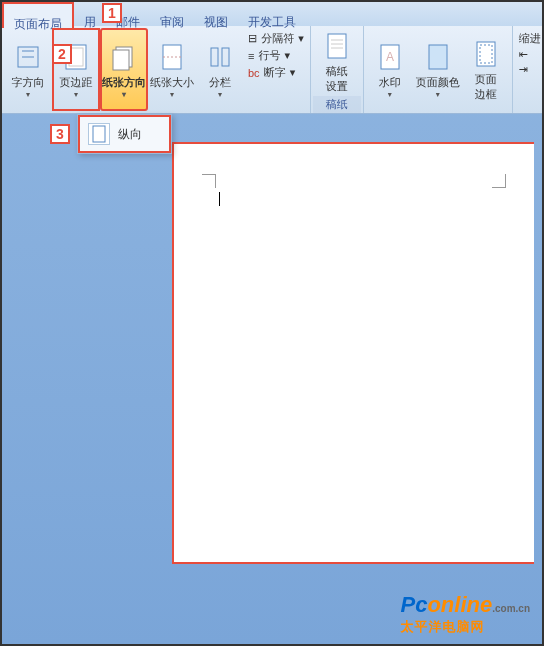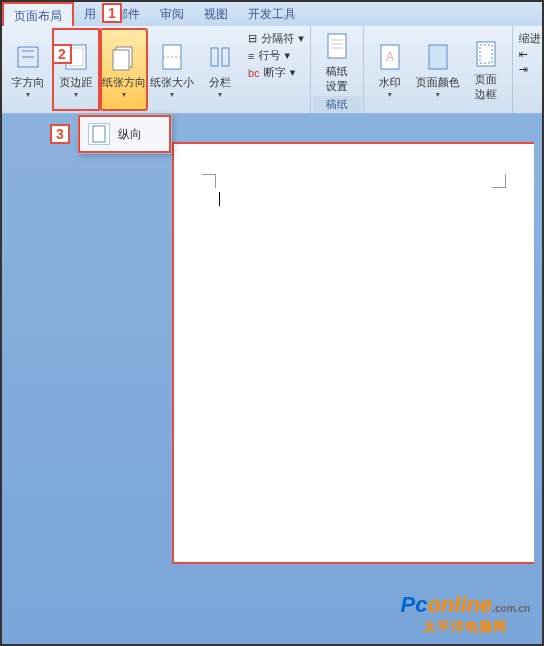--- a/index.html
+++ b/index.html
@@ -1,43 +1,43 @@
 <!DOCTYPE html>
 <html><head>
 <meta charset="utf-8">
 <style>
 * { margin: 0; padding: 0; box-sizing: border-box; font-family: "Microsoft YaHei", SimSun, sans-serif; }
 body { width: 544px; height: 646px; background: linear-gradient(#8fb5e0, #7aa5d8); overflow: hidden; position: relative; border: 2px solid #333; }
 .tabs { display: flex; height: 24px; background: linear-gradient(#d6e5f5, #c3d9f0); font-size: 12px; }
-.tab { padding: 4px 10px; color: #3b5998; cursor: pointer; }
+.tab { padding: 12px 10px; color: #3b5998; cursor: pointer; }
 .tab.active { background: #e8f0fa; border: 2px solid #e74c3c; border-bottom: none; color: #3b5998; }
 .ribbon { display: flex; height: 88px; background: linear-gradient(#e8f0fa, #d0e0f0); border-bottom: 1px solid #9bb8d9; }
 .group { display: flex; flex-direction: column; border-right: 1px solid #b0c8e0; padding: 2px; position: relative; }
 .group-row { display: flex; flex: 1; }
 .group-label { font-size: 11px; text-align: center; color: #3b5998; padding: 1px 0; background: rgba(180,200,225,0.3); }
 .rbtn { display: flex; flex-direction: column; align-items: center; justify-content: center; padding: 2px 4px; font-size: 11px; color: #333; cursor: pointer; min-width: 36px; }
 .rbtn.large { width: 48px; }
 .rbtn .ico { width: 32px; height: 32px; display: flex; align-items: center; justify-content: center; margin-bottom: 2px; }
 .rbtn .lbl { font-size: 11px; white-space: nowrap; }
 .rbtn .dd { font-size: 8px; color: #555; }
-.highlighted { background: linear-gradient(#ffe9a8, #ffc955); border: 1px solid #e39b1f; border-radius: 3px; }
+.highlighted { background: linear-gradient(#ffe9a8, #ffc955); border: 1px solid #e39b1f; border-radius: 3px; font-weight: bold; }
 .redbox { border: 2px solid #e74c3c; }
 .marker { position: absolute; background: #fff; border: 2px solid #e74c3c; color: #e74c3c; font-size: 14px; font-weight: bold; width: 20px; height: 20px; display: flex; align-items: center; justify-content: center; z-index: 10; }
 .small-list { display: flex; flex-direction: column; padding: 2px 4px; font-size: 11px; color: #333; }
 .small-list .item { display: flex; align-items: center; gap: 4px; padding: 1px 0; white-space: nowrap; }
 .dropdown { position: absolute; top: 112px; left: 75px; width: 95px; background: #f4f8fc; border: 1px solid #9bb8d9; box-shadow: 2px 2px 6px rgba(0,0,0,0.2); z-index: 5; }
 .dropdown .opt { display: flex; align-items: center; gap: 8px; padding: 6px 8px; font-size: 12px; color: #333; cursor: pointer; }
 .dropdown .opt .pico { width: 22px; height: 22px; display: flex; align-items: center; justify-content: center; background: #fff; border: 1px solid #b0c8e0; }
 .dropdown .opt.sel { border: 2px solid #e74c3c; }
 .page-area { position: absolute; top: 140px; left: 170px; right: 8px; bottom: 80px; background: #fff; border-left: 2px solid #e74c3c; border-top: 2px solid #e74c3c; border-bottom: 2px solid #e74c3c; }
 .page-area .lmark, .page-area .rmark { position: absolute; top: 30px; width: 14px; height: 14px; border-left: 1px solid #999; border-bottom: 1px solid #999; }
 .page-area .lmark { left: 28px; transform: rotate(180deg); }
 .page-area .rmark { right: 28px; transform: rotate(-90deg); }
 .cursor { position: absolute; top: 48px; left: 45px; width: 1px; height: 14px; background: #000; }
-.watermark { position: absolute; bottom: 8px; right: 12px; text-align: center; }
+.watermark { position: absolute; bottom: 8px; right: 12px; text-align: left; }
 .watermark .logo { font-size: 22px; font-weight: bold; font-style: italic; }
 .watermark .logo .pc { color: #0066cc; }
 .watermark .logo .on { color: #ff8c00; }
 .watermark .logo .cn { font-size: 10px; color: #666; font-style: normal; }
 .watermark .sub { font-size: 13px; color: #ff8c00; font-weight: bold; letter-spacing: 1px; }
 svg { display: block; }
 </style>
 </head>
 <body>
 

